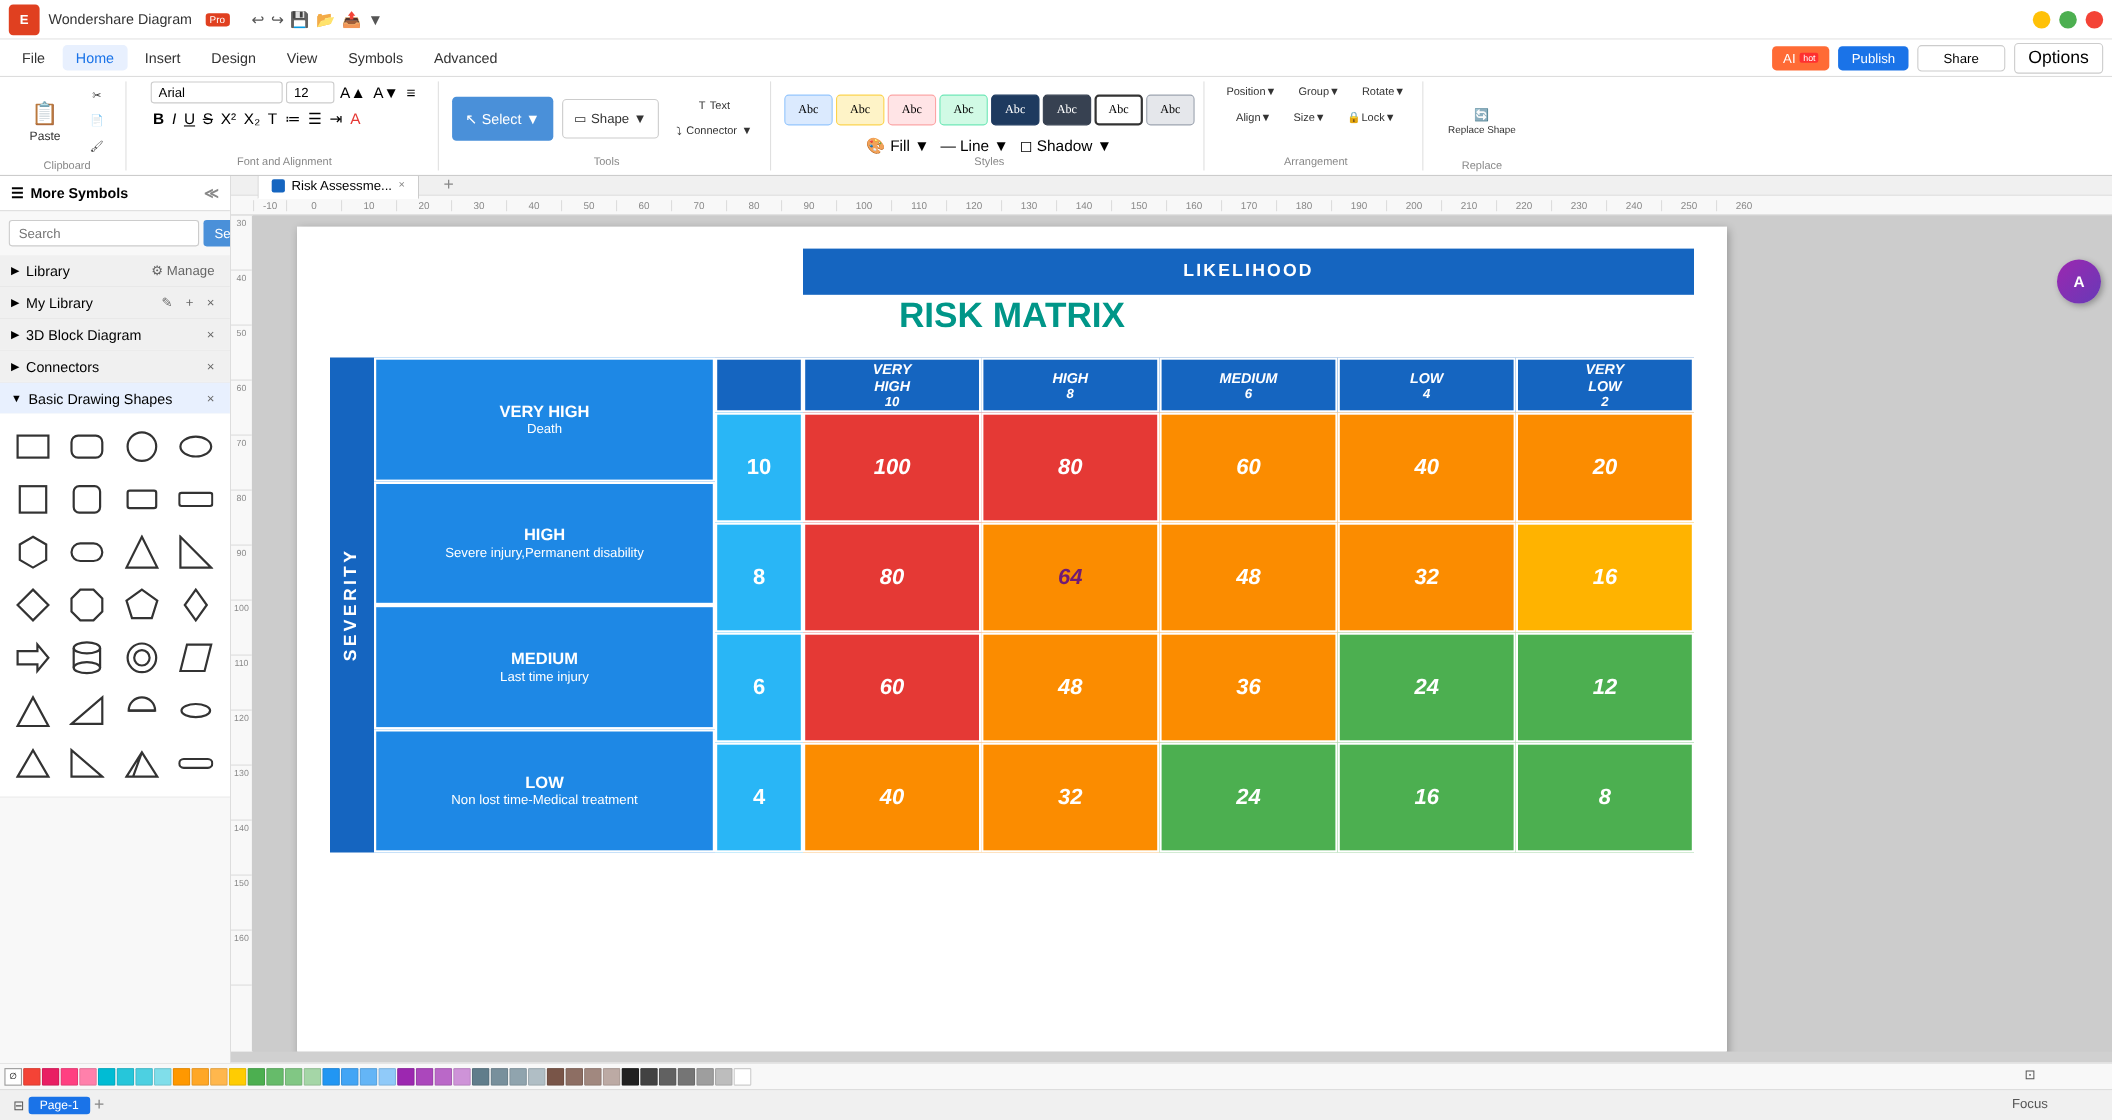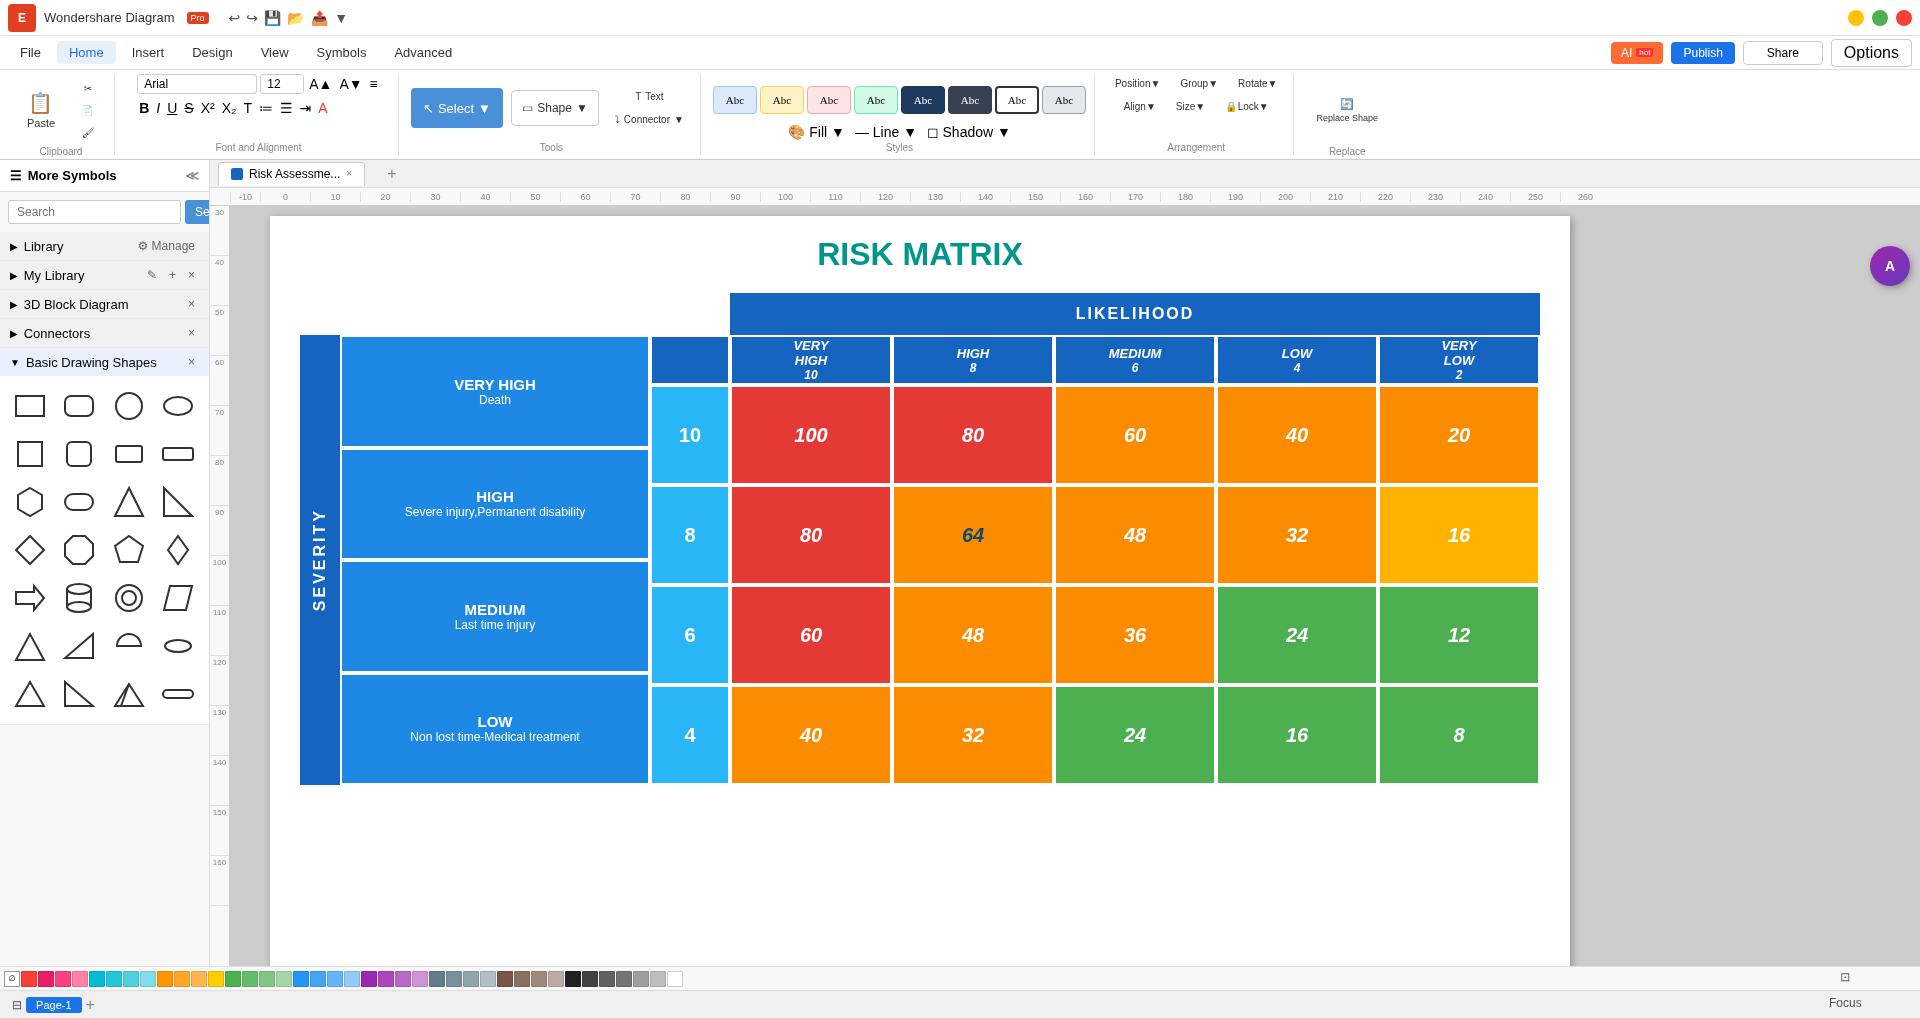--- a/index.html
+++ b/index.html
@@ -150,22 +150,22 @@
       flex: 1;
       background: #e8e8e8;
       position: relative;
       overflow: hidden;
     }
     #tab-bar {
       background: #f0f0f0;
       border-bottom: 1px solid #ddd;
       display: flex;
       align-items: center;
-      padding: 0 8px;
-      height: 28px;
+      padding: 0 24px;
+      height: 18px;
       gap: 16px;
     }
     .tab {
       padding: 4px 12px; background: #e0e0e0; border-radius: 4px 4px 0 0;
       cursor: pointer; font-size: 12px; display: flex; align-items: center; gap: 6px;
       border: 1px solid #ccc; border-bottom: none;
     }
     .tab.active { background: #fff; border-bottom: 1px solid white; }
     .tab .close { font-size: 10px; cursor: pointer; color: #888; }
     .add-tab { cursor: pointer; font-size: 16px; color: #888; padding: 2px 6px; }
@@ -666,31 +666,31 @@
           <span style="height:50px;display:flex;align-items:flex-start;justify-content:center;border-bottom:1px solid #ddd;padding-top:2px;">160</span>
         </div>
       </div>
 
       <div id="canvas" style="flex:1;background:#ccc;position:relative;overflow:hidden;">
 
         <div style="position:absolute;background:white;top:10px;left:40px;width:1300px;height:800px;box-shadow:2px 2px 8px rgba(0,0,0,0.3);">
 
           <div style="padding: 20px 30px;">
 
-            <div style="color:#009688;font-size:32px;font-weight:bold;text-align:center;margin-bottom:20px;font-family:Arial,sans-serif;">RISK MATRIX</div>
-
             <div style="display:flex;">
 
               <div style="display:flex;width:430px;flex-shrink:0;">
               </div>
 
               <div style="flex:1;background:#1565c0;color:white;text-align:center;font-weight:bold;font-size:16px;padding:12px 0;letter-spacing:2px;">
                 LIKELIHOOD
               </div>
             </div>
+
+            <div style="color:#009688;font-size:32px;font-weight:bold;text-align:center;margin-bottom:20px;font-family:Arial,sans-serif;">RISK MATRIX</div>
 
             <div style="display:flex;">
 
               <div style="width:40px;background:#1565c0;display:flex;align-items:center;justify-content:center;">
                 <div style="color:white;font-weight:bold;font-size:16px;letter-spacing:3px;writing-mode:vertical-rl;transform:rotate(180deg);">SEVERITY</div>
               </div>
 
               <div style="width:310px;display:flex;flex-direction:column;">
                 <div style="flex:1;background:#1e88e5;color:white;display:flex;flex-direction:column;align-items:center;justify-content:center;border:2px solid white;min-height:100px;">
                   <span style="font-weight:bold;font-size:15px;">VERY HIGH</span>
@@ -748,21 +748,21 @@
                 <div style="display:flex;flex:1;">
                   <div style="flex:1;background:#e53935;color:white;display:flex;align-items:center;justify-content:center;border:2px solid white;font-weight:bold;font-size:20px;min-height:100px;">100</div>
                   <div style="flex:1;background:#e53935;color:white;display:flex;align-items:center;justify-content:center;border:2px solid white;font-weight:bold;font-size:20px;">80</div>
                   <div style="flex:1;background:#fb8c00;color:white;display:flex;align-items:center;justify-content:center;border:2px solid white;font-weight:bold;font-size:20px;">60</div>
                   <div style="flex:1;background:#fb8c00;color:white;display:flex;align-items:center;justify-content:center;border:2px solid white;font-weight:bold;font-size:20px;">40</div>
                   <div style="flex:1;background:#fb8c00;color:white;display:flex;align-items:center;justify-content:center;border:2px solid white;font-weight:bold;font-size:20px;">20</div>
                 </div>
 
                 <div style="display:flex;flex:1;">
                   <div style="flex:1;background:#e53935;color:white;display:flex;align-items:center;justify-content:center;border:2px solid white;font-weight:bold;font-size:20px;min-height:100px;">80</div>
-                  <div style="flex:1;background:#fb8c00;color:#0c4a6e;display:flex;align-items:center;justify-content:center;border:2px solid white;font-weight:bold;font-size:20px;">64</div>
+                  <div style="flex:1;background:#fb8c00;color:#701a75;display:flex;align-items:center;justify-content:center;border:2px solid white;font-weight:bold;font-size:20px;">64</div>
                   <div style="flex:1;background:#fb8c00;color:white;display:flex;align-items:center;justify-content:center;border:2px solid white;font-weight:bold;font-size:20px;">48</div>
                   <div style="flex:1;background:#fb8c00;color:white;display:flex;align-items:center;justify-content:center;border:2px solid white;font-weight:bold;font-size:20px;">32</div>
                   <div style="flex:1;background:#ffb300;color:white;display:flex;align-items:center;justify-content:center;border:2px solid white;font-weight:bold;font-size:20px;">16</div>
                 </div>
 
                 <div style="display:flex;flex:1;">
                   <div style="flex:1;background:#e53935;color:white;display:flex;align-items:center;justify-content:center;border:2px solid white;font-weight:bold;font-size:20px;min-height:100px;">60</div>
                   <div style="flex:1;background:#fb8c00;color:white;display:flex;align-items:center;justify-content:center;border:2px solid white;font-weight:bold;font-size:20px;">48</div>
                   <div style="flex:1;background:#fb8c00;color:white;display:flex;align-items:center;justify-content:center;border:2px solid white;font-weight:bold;font-size:20px;">36</div>
                   <div style="flex:1;background:#4caf50;color:white;display:flex;align-items:center;justify-content:center;border:2px solid white;font-weight:bold;font-size:20px;">24</div>

